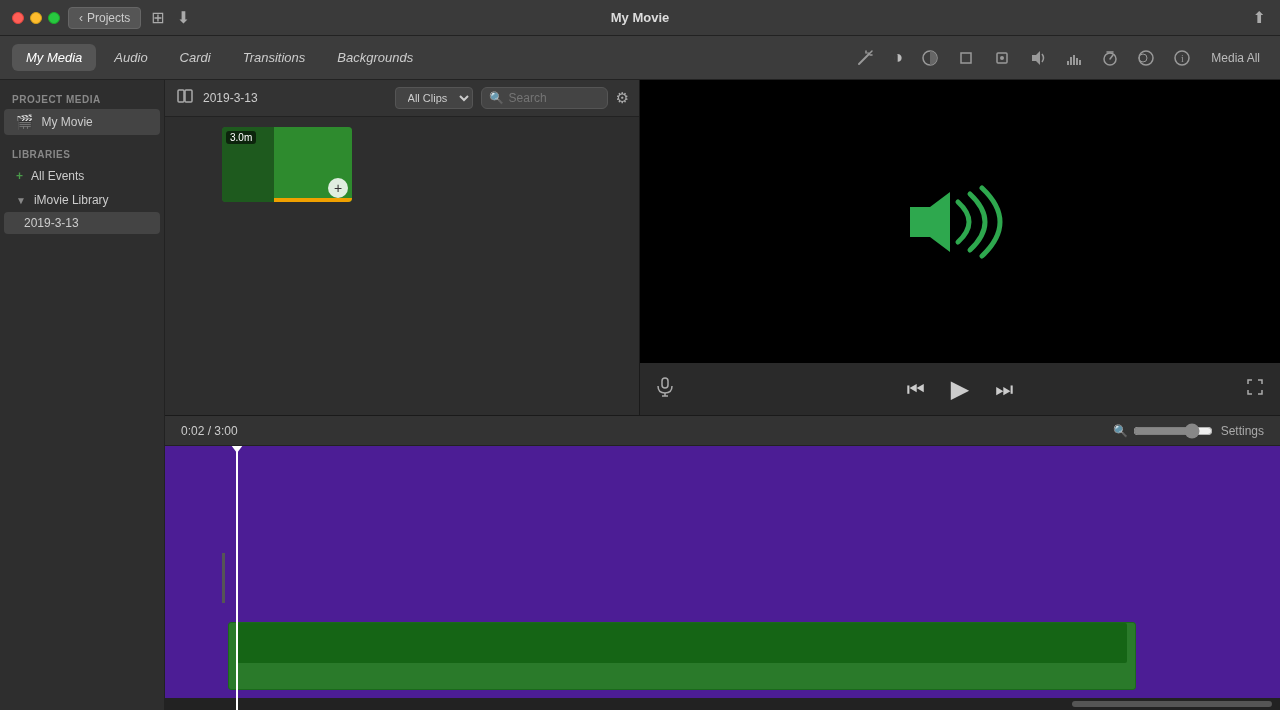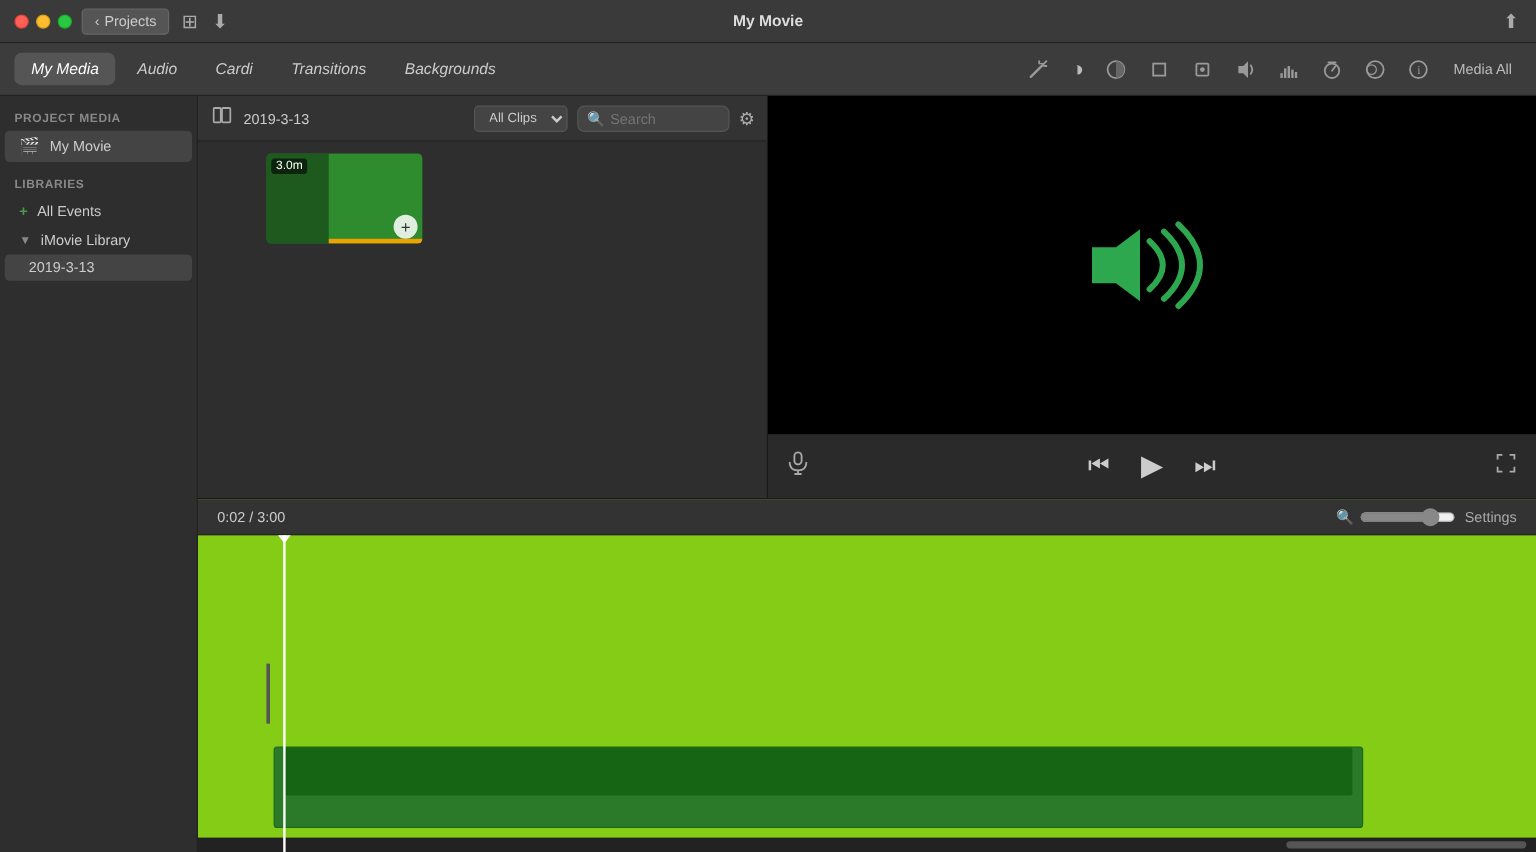--- a/index.html
+++ b/index.html
@@ -382,21 +382,21 @@
       background: none;
       border: none;
       color: #aaa;
       font-size: 18px;
       cursor: pointer;
     }
 
     
     .timeline-area {
       height: 295px;
-      background: #84cc16;
+      background: #4c1d95;
       border-top: 1px solid #1a1a1a;
       display: flex;
       flex-direction: column;
       flex-shrink: 0;
     }
     .timeline-header {
       display: flex;
       align-items: center;
       justify-content: space-between;
       padding: 4px 16px;

